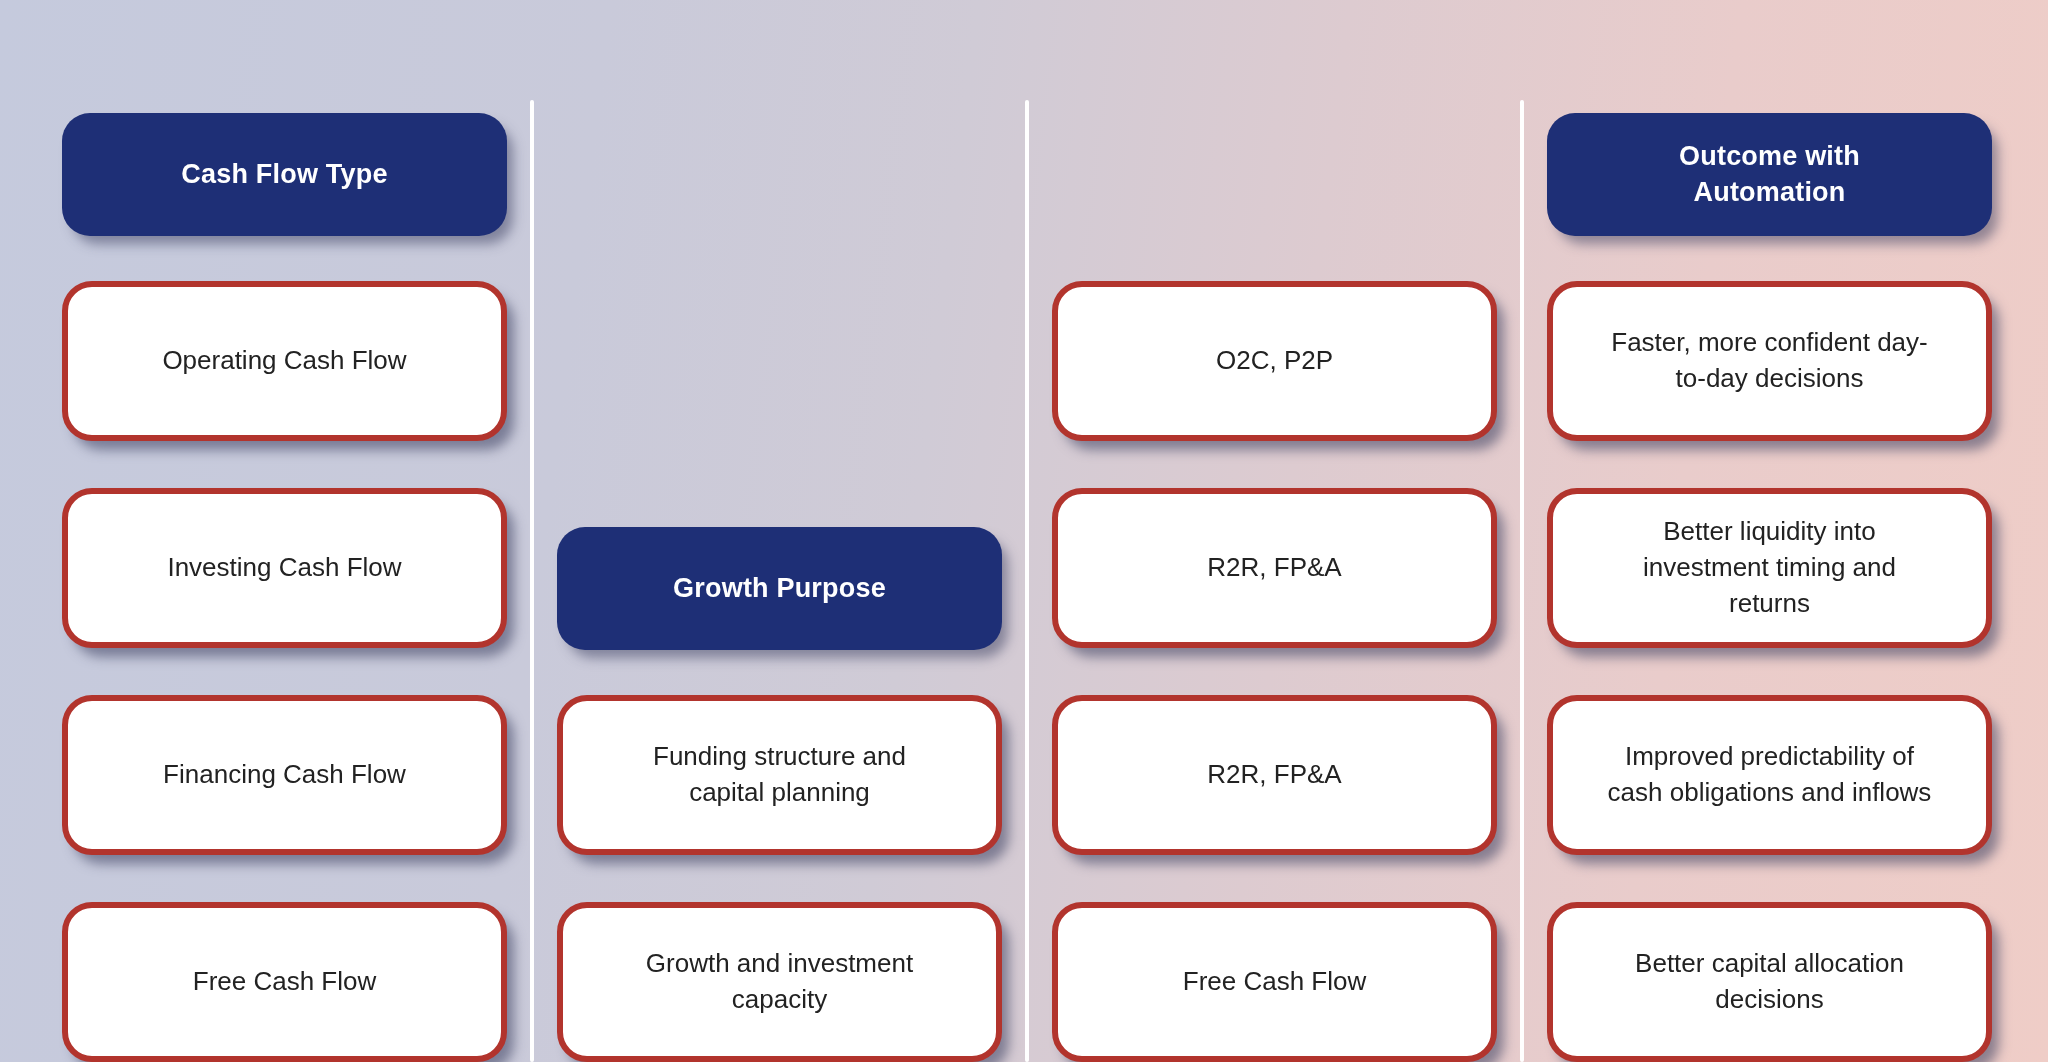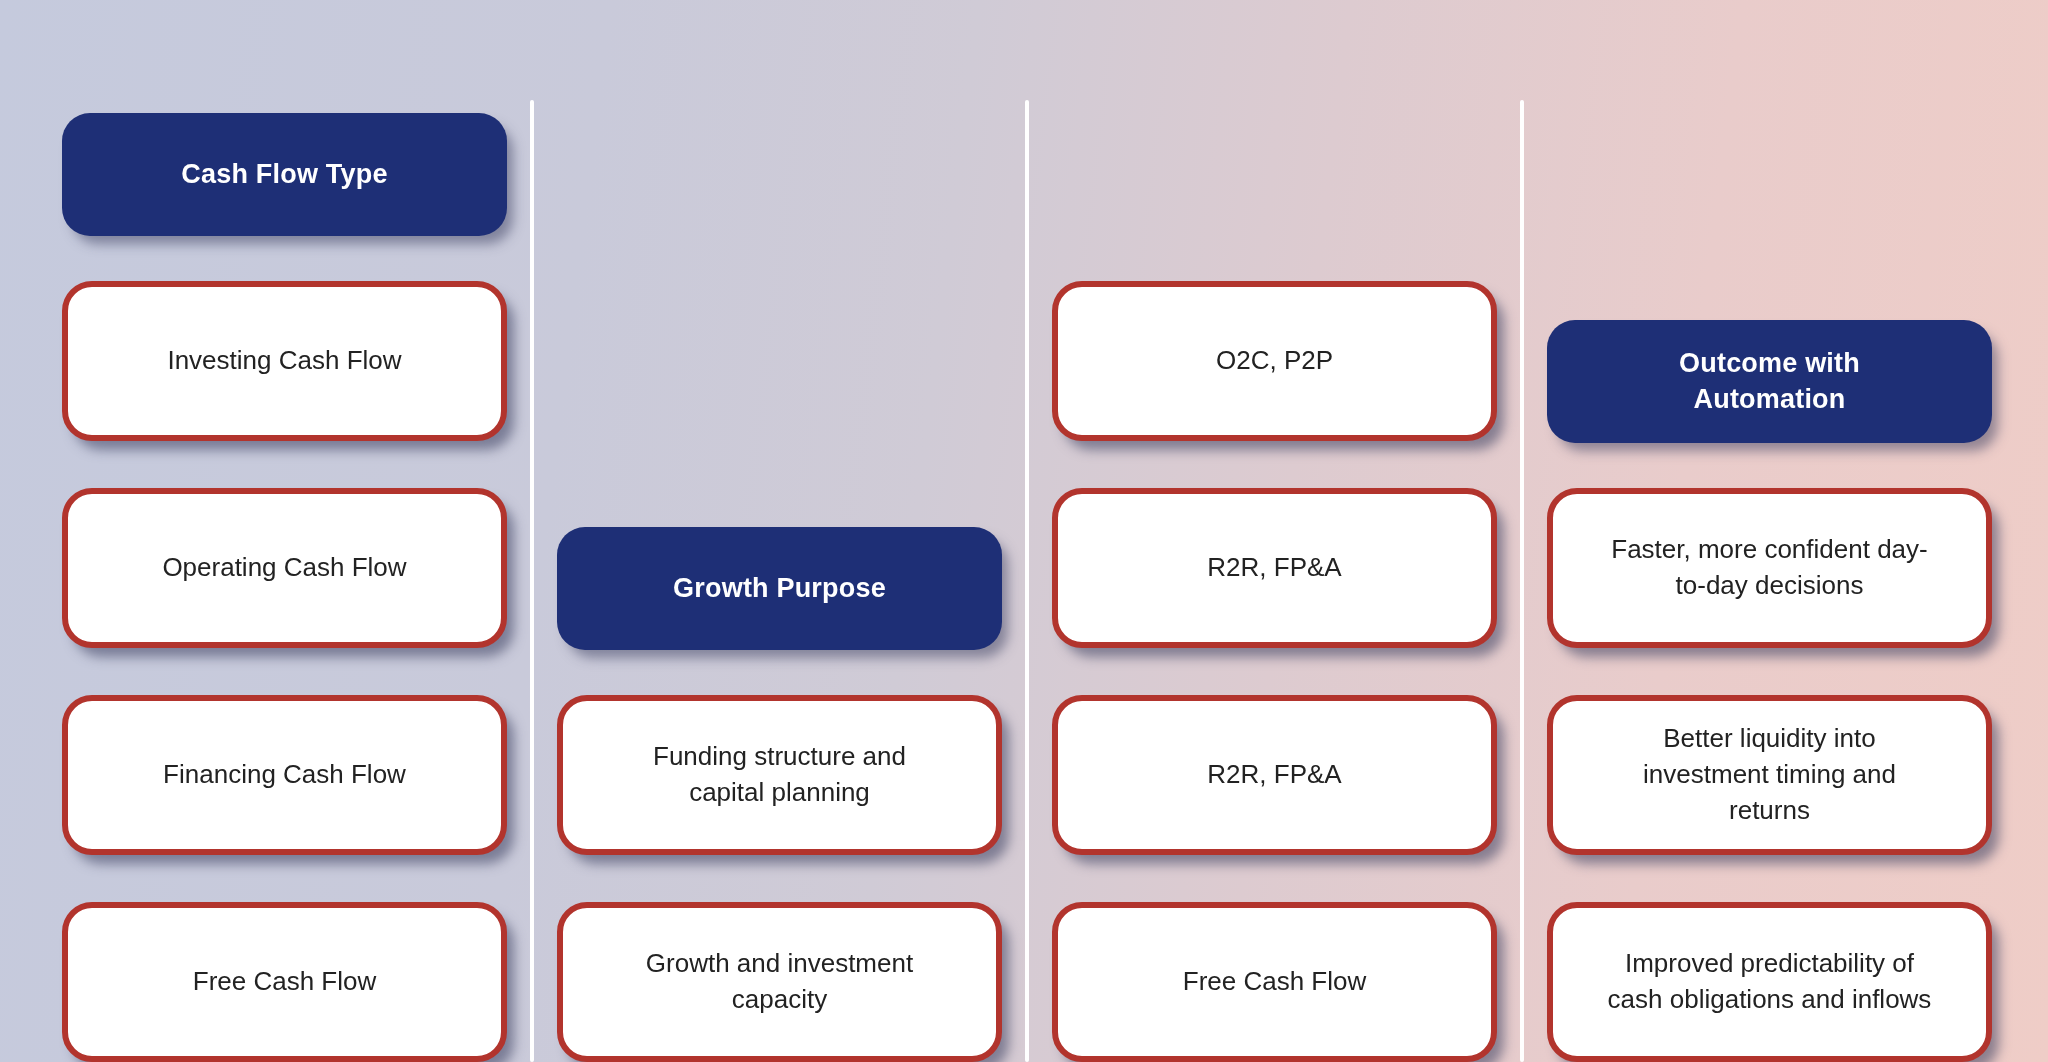--- a/index.html
+++ b/index.html
@@ -79,24 +79,24 @@
 </head>
 <body>
 
 <div class="stage">
 
   <div class="col">
     <div class="pill">
       <span>Cash Flow Type</span>
     </div>
     <div class="card">
-      <span>Investing Cash Flow</span>
+      <span>Operating Cash Flow</span>
     </div>
     <div class="card">
-      <span>Operating Cash Flow</span>
+      <span>Investing Cash Flow</span>
     </div>
     <div class="card">
       <span>Financing Cash Flow</span>
     </div>
     <div class="card">
       <span>Free Cash Flow</span>
     </div>
   </div>
 
   <div class="divider"></div>
@@ -138,15 +138,18 @@
     </div>
     <div class="card">
       <span>Faster, more confident day-to-day decisions</span>
     </div>
     <div class="card">
       <span>Better liquidity into investment timing and returns</span>
     </div>
     <div class="card">
       <span>Improved predictability of cash obligations and inflows</span>
     </div>
+    <div class="card">
+      <span>Better capital allocation decisions</span>
+    </div>
   </div>
 
 </div>
 
 </body></html>

